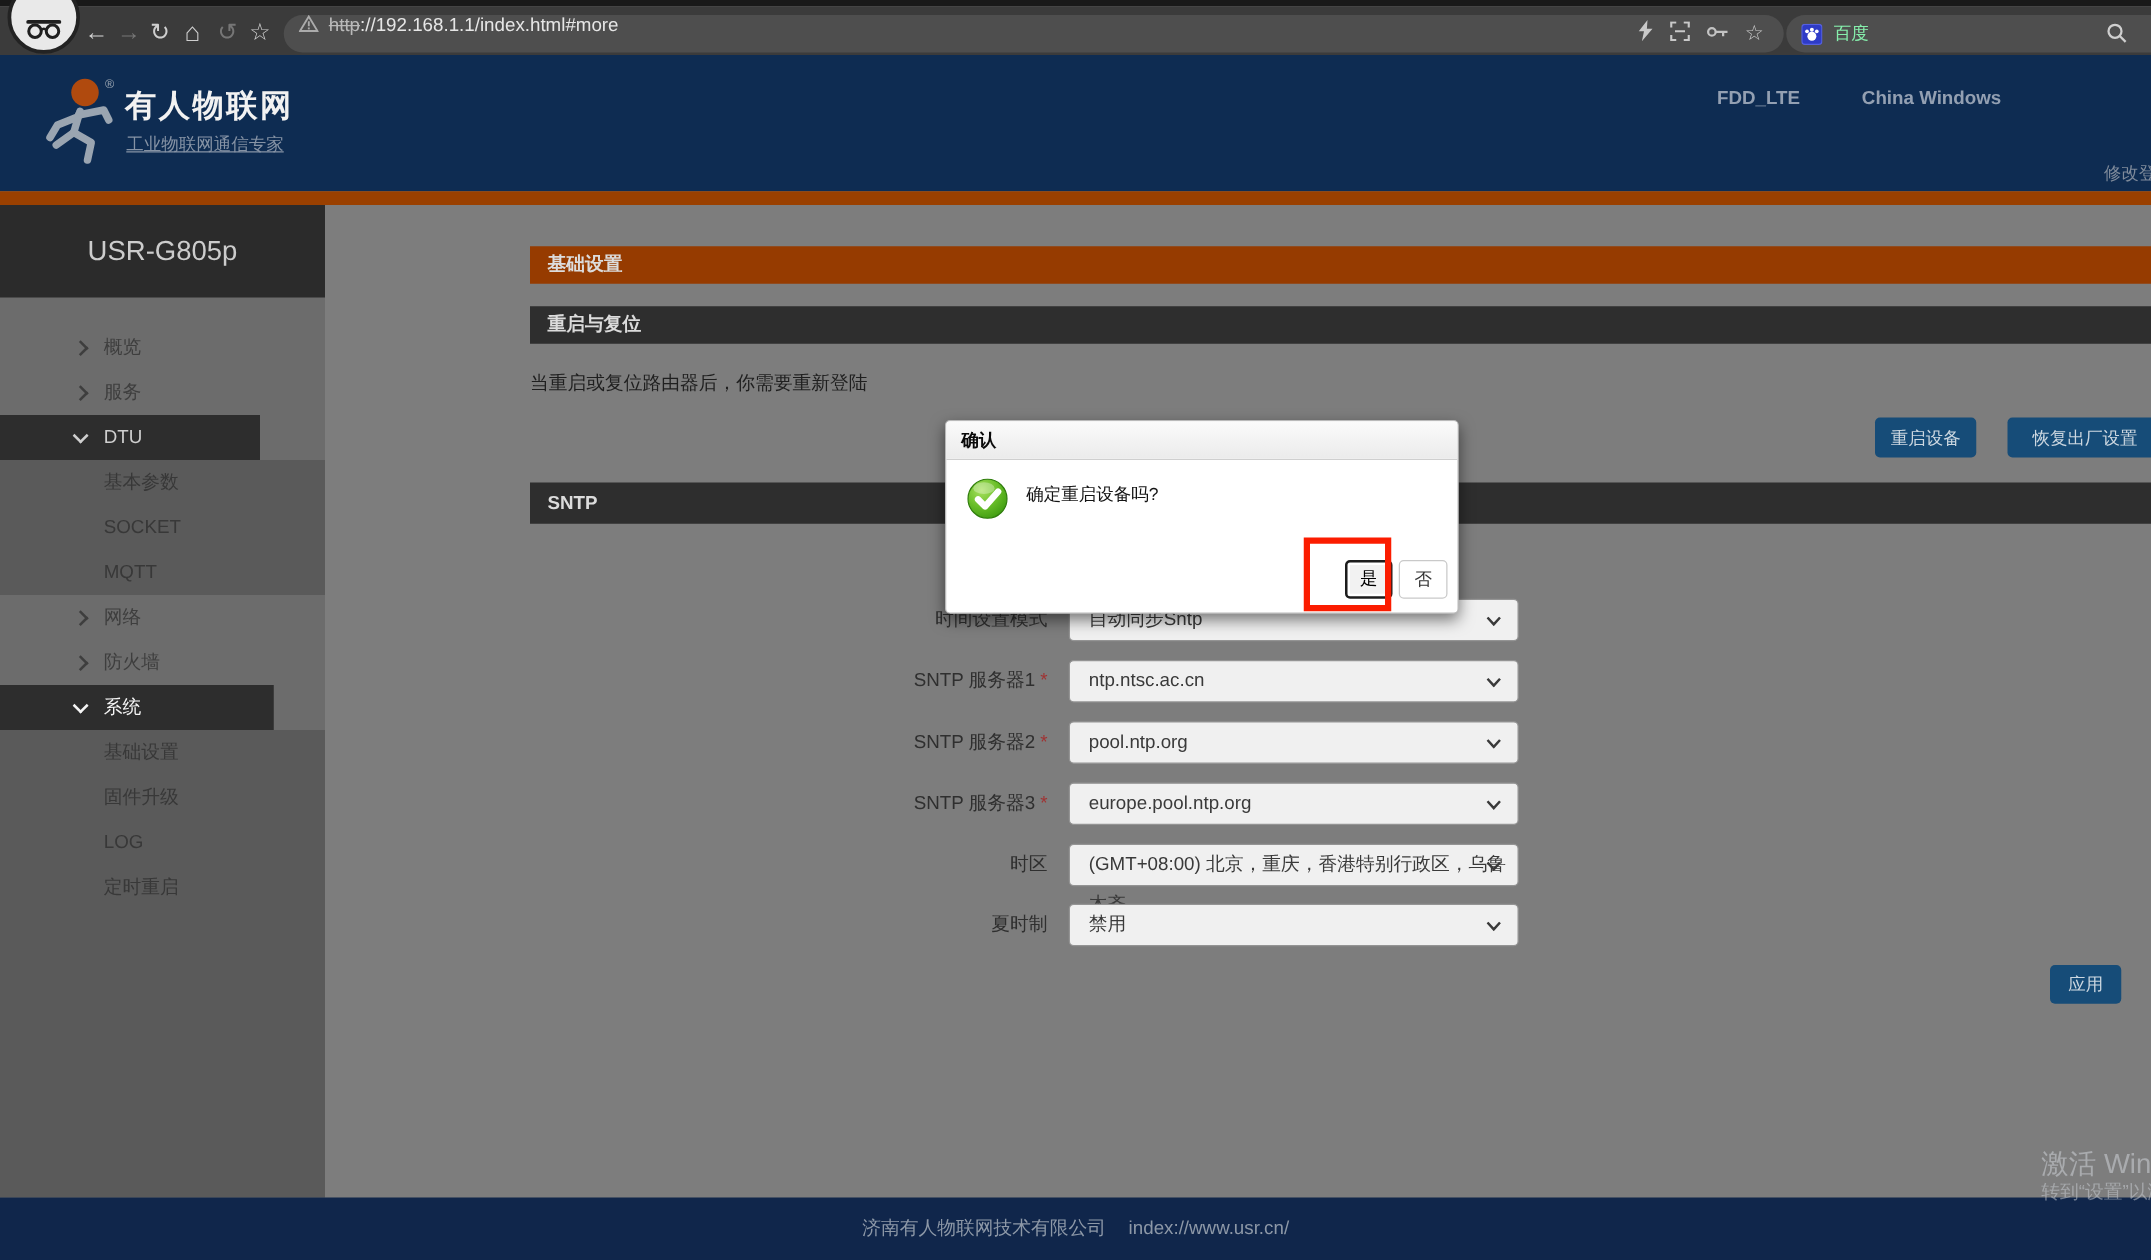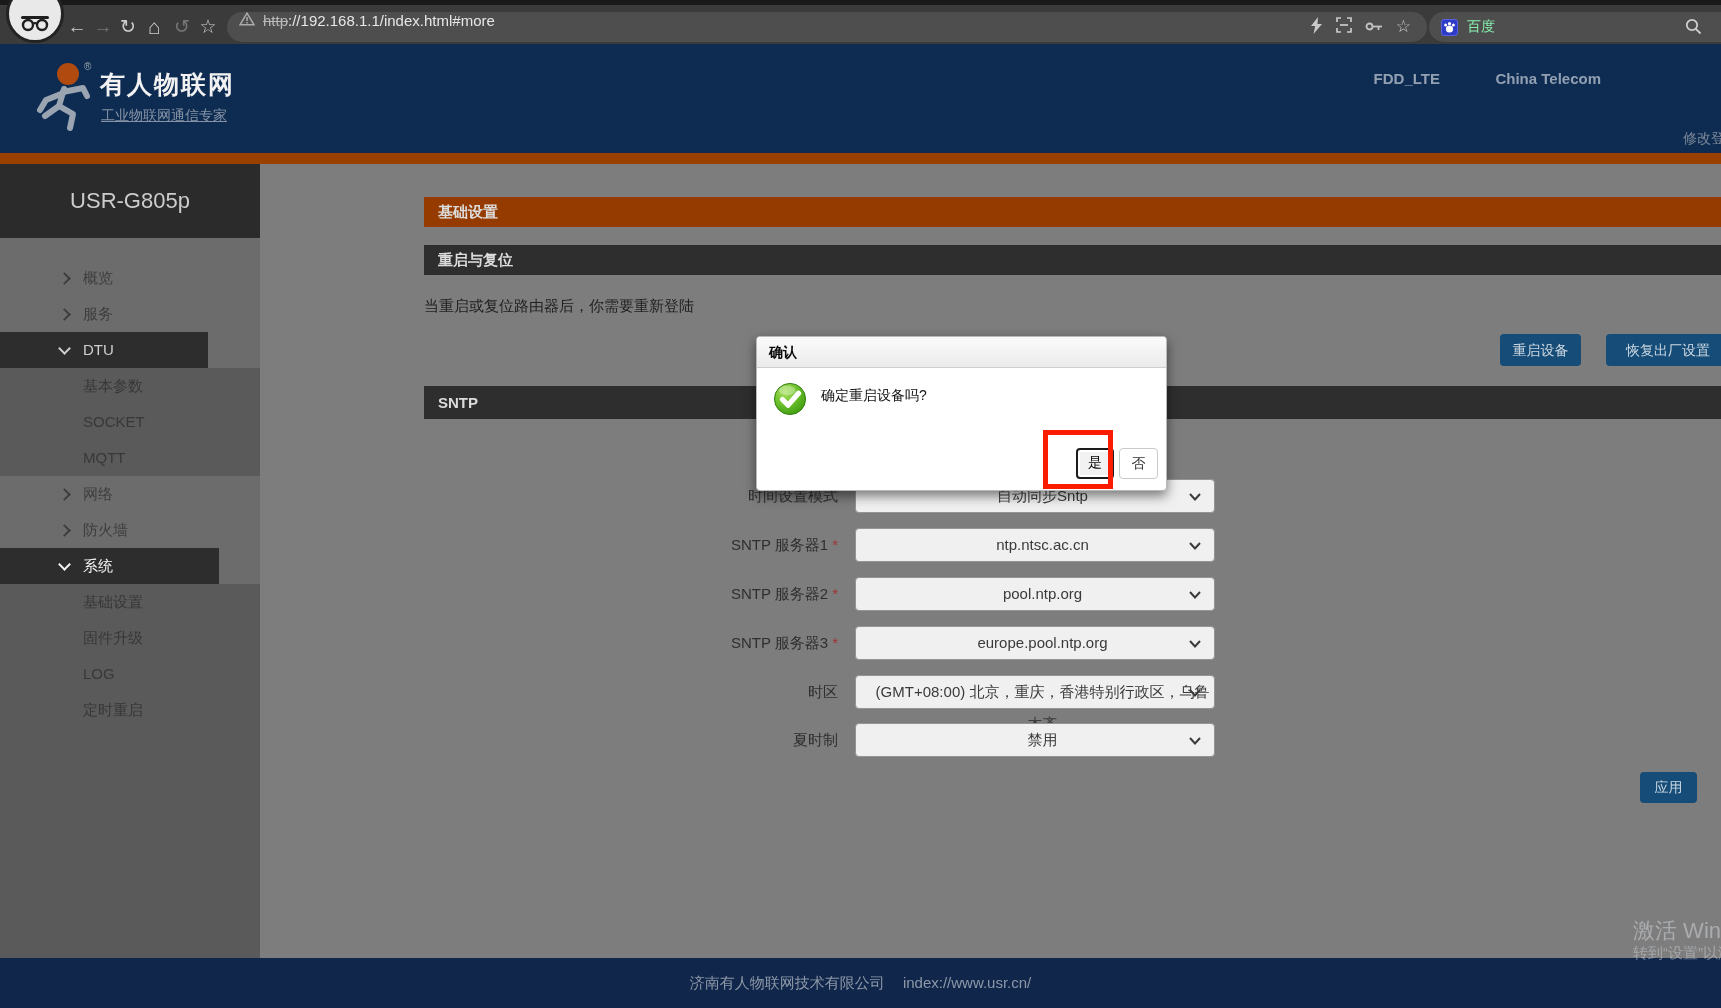--- a/index.html
+++ b/index.html
@@ -64,21 +64,21 @@
            text-align:center;cursor:pointer;}
   #btn-restart{left:1500px;top:334px;width:81px;height:32px;line-height:32px;}
   #btn-factory{left:1606px;top:334px;width:124px;height:32px;line-height:32px;}
   #btn-apply{left:1640px;top:772px;width:57px;height:31px;line-height:31px;}
 
   .frow-label{left:560px;width:278px;height:34px;line-height:34px;text-align:right;
               font-size:15px;color:#2f2f2f;}
   .req{color:#a03333;margin-left:4px;}
   .sel{left:855px;width:360px;height:34px;background:#f0f0f0;border:1px solid #949494;
        border-radius:4px;box-sizing:border-box;font-size:15px;color:#3a3a3a;
-       line-height:32px;padding-left:15px;cursor:pointer;text-align:center;}
+       line-height:32px;padding-left:15px;cursor:pointer;}
   .sel svg{position:absolute;right:13px;top:13px;}
 
   
   #dialog{left:756px;top:336px;width:411px;height:155px;background:#ffffff;
           border:1px solid #b9b9b9;border-radius:4px;box-sizing:border-box;
           box-shadow:0 5px 12px rgba(0,0,0,0.5);z-index:50;}
   #dlg-title{left:0;top:0;right:0;height:30px;line-height:30px;padding-left:12px;
              background:linear-gradient(#fbfbfb,#ebebeb);border-bottom:1px solid #cfcfcf;
              border-radius:3px 3px 0 0;font-size:14px;font-weight:bold;color:#0a0a0a;}
   #dlg-icon{left:16px;top:45px;}
@@ -183,21 +183,21 @@
         <path d="M35 34 L55 30 L59 38"></path>
         <path d="M33 36 L18 42 L12 52"></path>
         <path d="M31 48 L17 58"></path>
         <path d="M31 48 L45 56 L42 70"></path>
       </g>
     </svg>
   </div>
   <div id="brand" class="abs">有人物联网</div>
   <div id="slogan" class="abs">工业物联网通信专家</div>
   <div id="nettype" class="abs">FDD_LTE</div>
-  <div id="carrier" class="abs">China Telecom</div>
+  <div id="carrier" class="abs">China Windows</div>
   <div id="chgpwd" class="abs">修改登录密码</div>
 </div>
 <div id="orangeline" class="abs"></div>
 
 <div id="sidebar" class="abs">
   <div id="sbtitle" class="abs">USR-G805p</div>
   <div class="subblock abs" style="top:204px;height:108px;"></div>
   <div class="subblock abs" style="top:420px;height:374px;"></div>
 
   <div class="nav-row abs" style="top:96px;">

